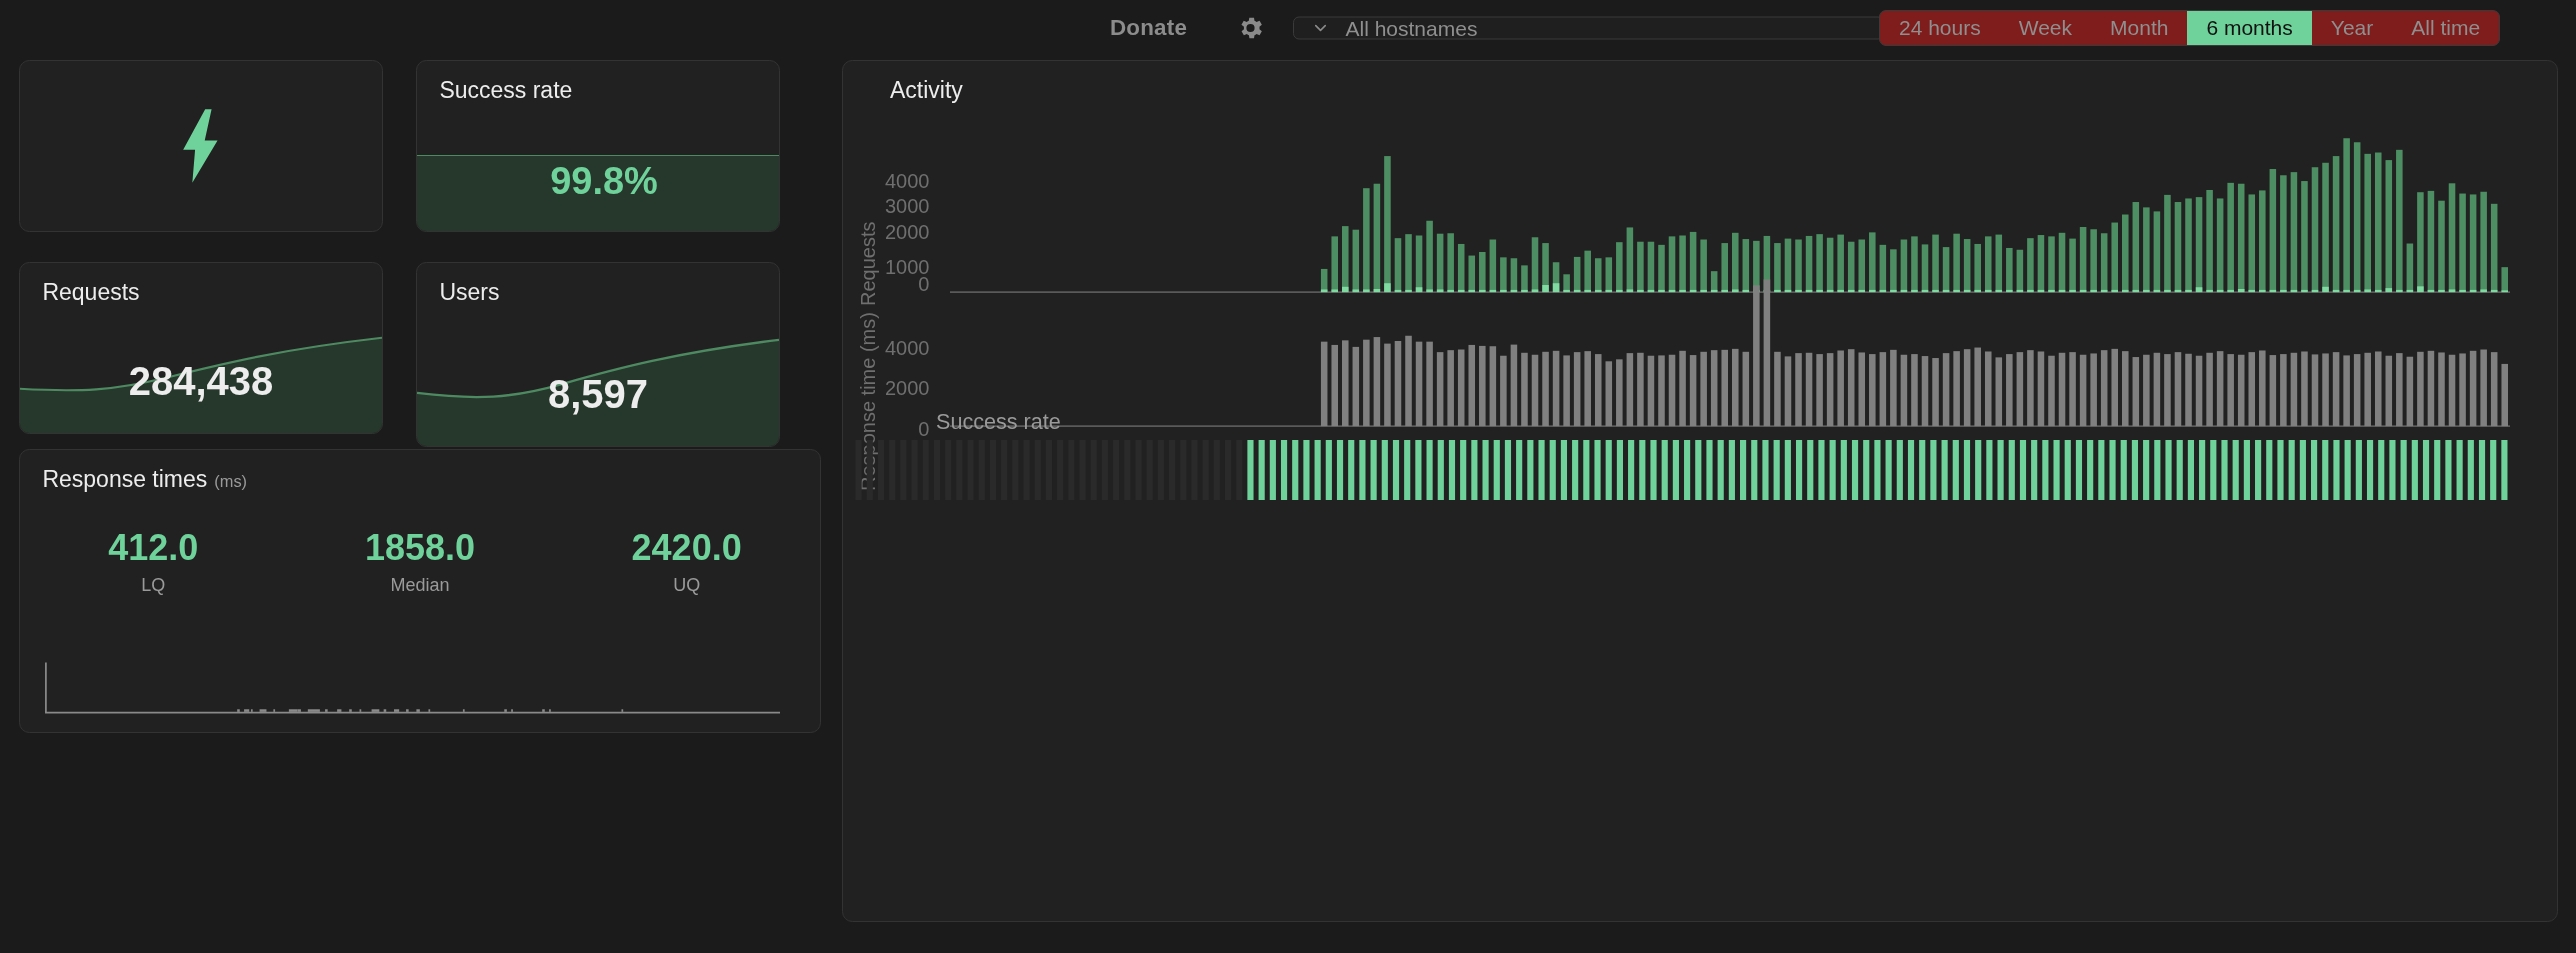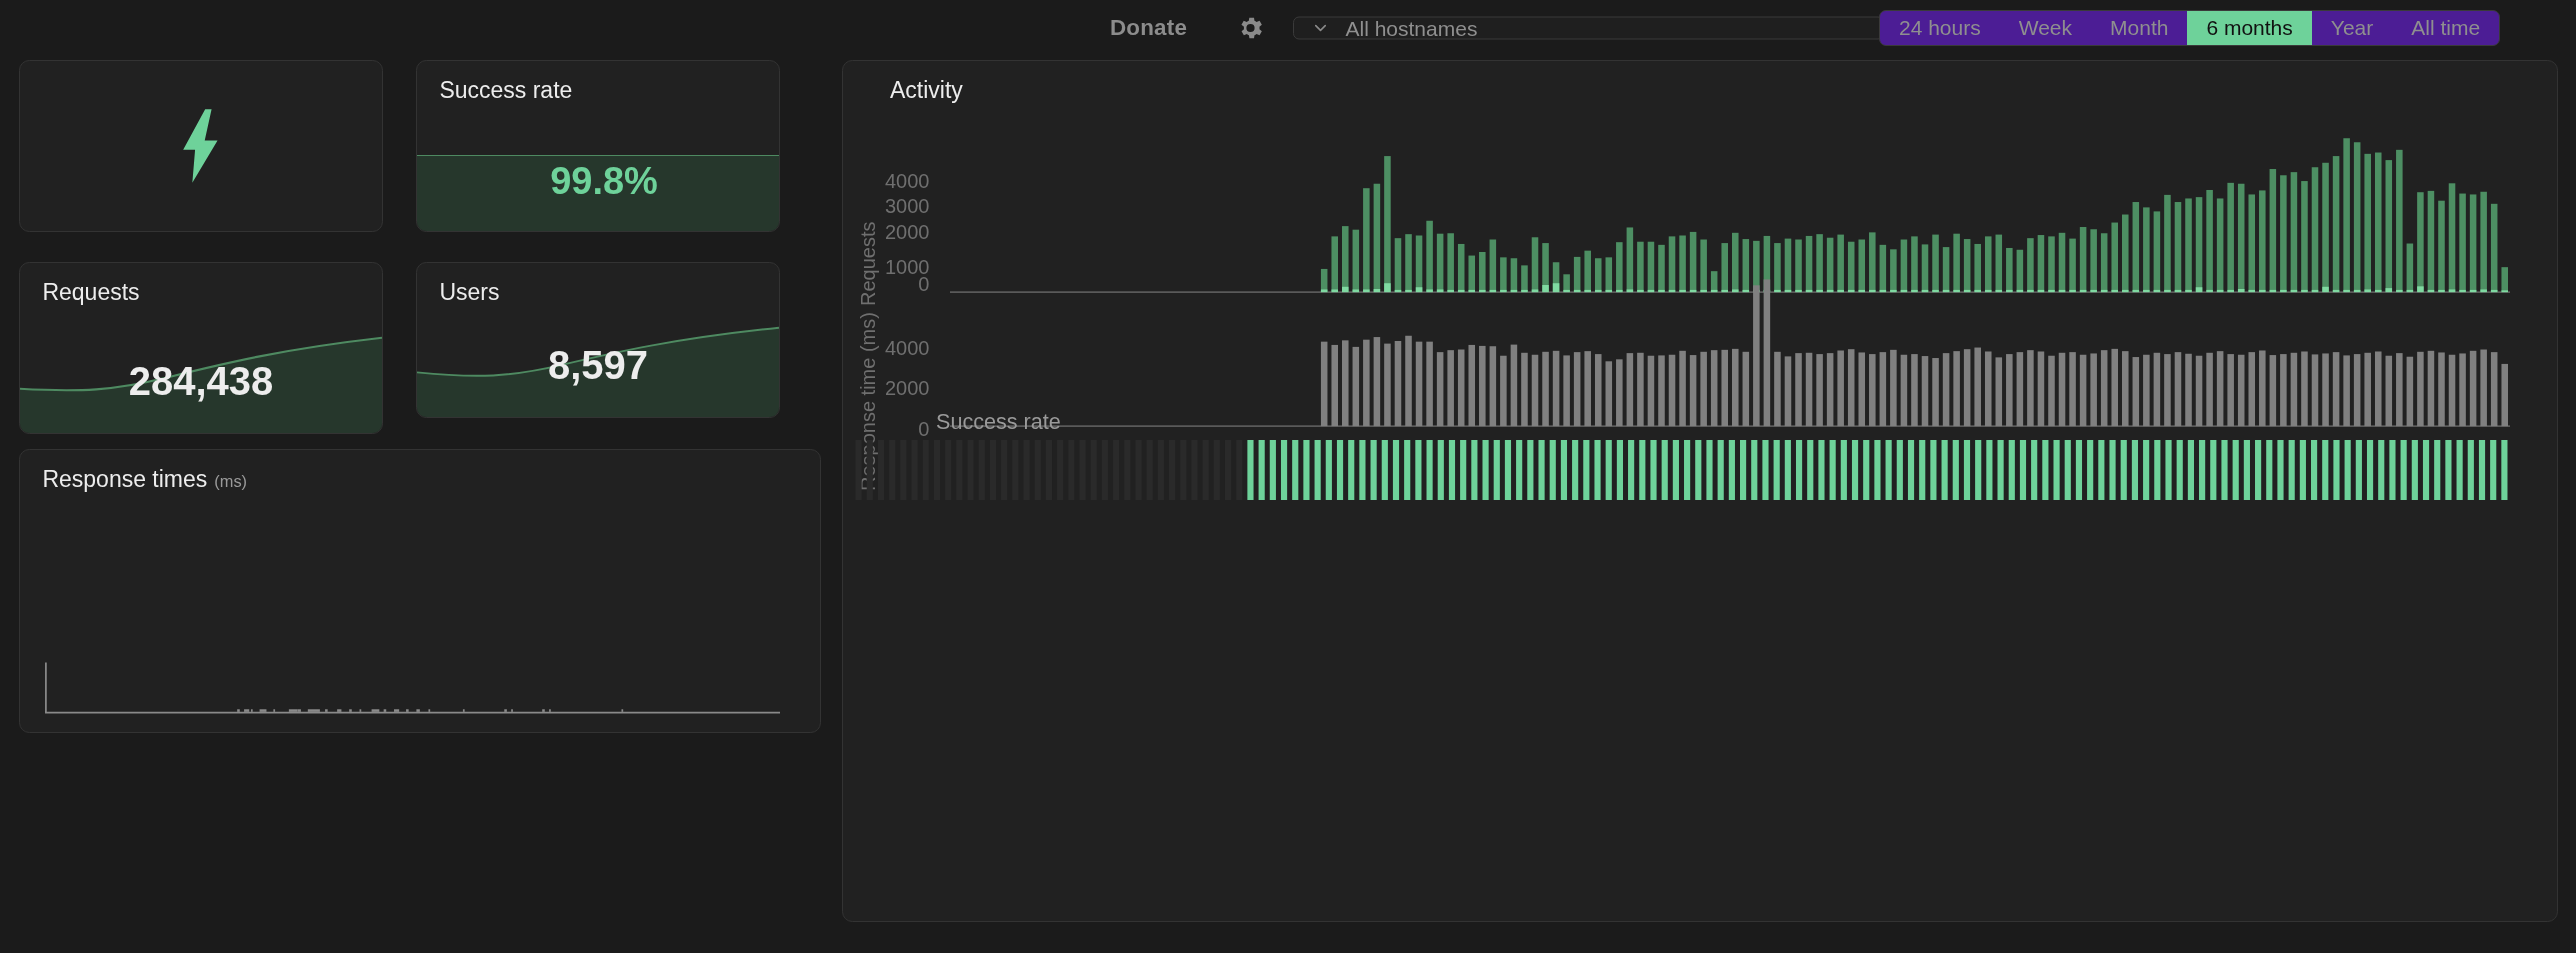--- a/index.html
+++ b/index.html
@@ -33,21 +33,21 @@
     display: flex; align-items: center; cursor: pointer;
   }
   #hostname-select .chev { margin-left: 17px; display:flex; }
   #hostname-select .val {
     margin-left: 15.5px; color: #8f8f8f; font-size: 21px;
   }
 
   #range-group {
     position: absolute; left: 1879px; top: 28.4px; transform: translateY(-50%);
     height: 36px; border: 0.9px solid #3a3a3a; border-radius: 7px;
-    display: flex; align-items: stretch; overflow: hidden; background: #4c1d95;
+    display: flex; align-items: stretch; overflow: hidden; background: #7f1d1d;
   }
   .range-btn {
     display: flex; align-items: center; justify-content: center;
     padding: 0 19px; font-size: 21px; color: #8f8f8f;
     cursor: pointer; background: transparent; border: none;
     font-family: "Liberation Sans", sans-serif; white-space: nowrap;
   }
   .range-btn.active { background: #6ed29a; color: #111; }
 
   
@@ -77,21 +77,21 @@
     background: #26372c; border-top: 1.7px solid #4e8a61;
   }
   #success-value {
     position: absolute; left: 12px; right: 0; top: 55%; margin-top: 5.2px;
     text-align: center; font-size: 38px; font-weight: bold; color: #6ed29a;
   }
 
   
   #row2 { position: relative; height: 172px; margin-top: 30px; }
   #requests-card { position: absolute; left: 0; top: 0; width: 364px; height: 172px; }
-  #users-card { position: absolute; left: 397px; top: 0; width: 364px; height: 156px; }
+  #users-card { position: absolute; left: 397px; top: 0; width: 364px; height: 185px; }
   .spark { position: absolute; left: 0; bottom: 0; width: 100%; height: 100%; }
   .stat-value {
     position: absolute; left: 0; right: 0; bottom: 29px; text-align: center;
     font-size: 40px; font-weight: bold; color: #ededed; margin-top: 36px;
   }
 
   
   #rt-card { position: relative; margin-top: 15px; height: 284px; }
   #rt-stats {
     position: absolute; left: 0; right: 0; top: 78px;
@@ -191,20 +191,34 @@
         <path d="M0,142 C70,150 110,148 170,132 C230,116 300,98 422,84" fill="none" stroke="#4e8a61" stroke-width="2.5"></path>
       </svg>
       <div class="card-title">Users</div>
       <div class="stat-value">8,597</div>
     </div>
   </div>
 
   <div class="card" id="rt-card">
     <div class="card-title">
       <span>Response times</span><span class="unit">(ms)</span>
+    </div>
+    <div id="rt-stats">
+      <div class="rt-stat">
+        <div class="rt-num">412.0</div>
+        <div class="rt-lbl">LQ</div>
+      </div>
+      <div class="rt-stat">
+        <div class="rt-num">1858.0</div>
+        <div class="rt-lbl">Median</div>
+      </div>
+      <div class="rt-stat">
+        <div class="rt-num">2420.0</div>
+        <div class="rt-lbl">UQ</div>
+      </div>
     </div>
     <svg id="rt-dist" viewBox="0 0 860 90" preserveAspectRatio="none">
       <path d="M8,4 L8,62 L860,62" fill="none" stroke="#8a8a8a" stroke-width="2"></path>
       <g id="rt-ticks" fill="#8a8a8a">
           <rect x="230" y="58" width="3" height="3" fill="#8a8a8a"></rect>
           <rect x="238" y="58" width="6" height="3" fill="#8a8a8a"></rect>
           <rect x="246" y="58" width="2" height="3" fill="#8a8a8a"></rect>
           <rect x="256" y="58" width="8" height="3" fill="#8a8a8a"></rect>
           <rect x="272" y="58" width="2" height="3" fill="#8a8a8a"></rect>
           <rect x="290" y="58" width="10" height="3" fill="#8a8a8a"></rect>

